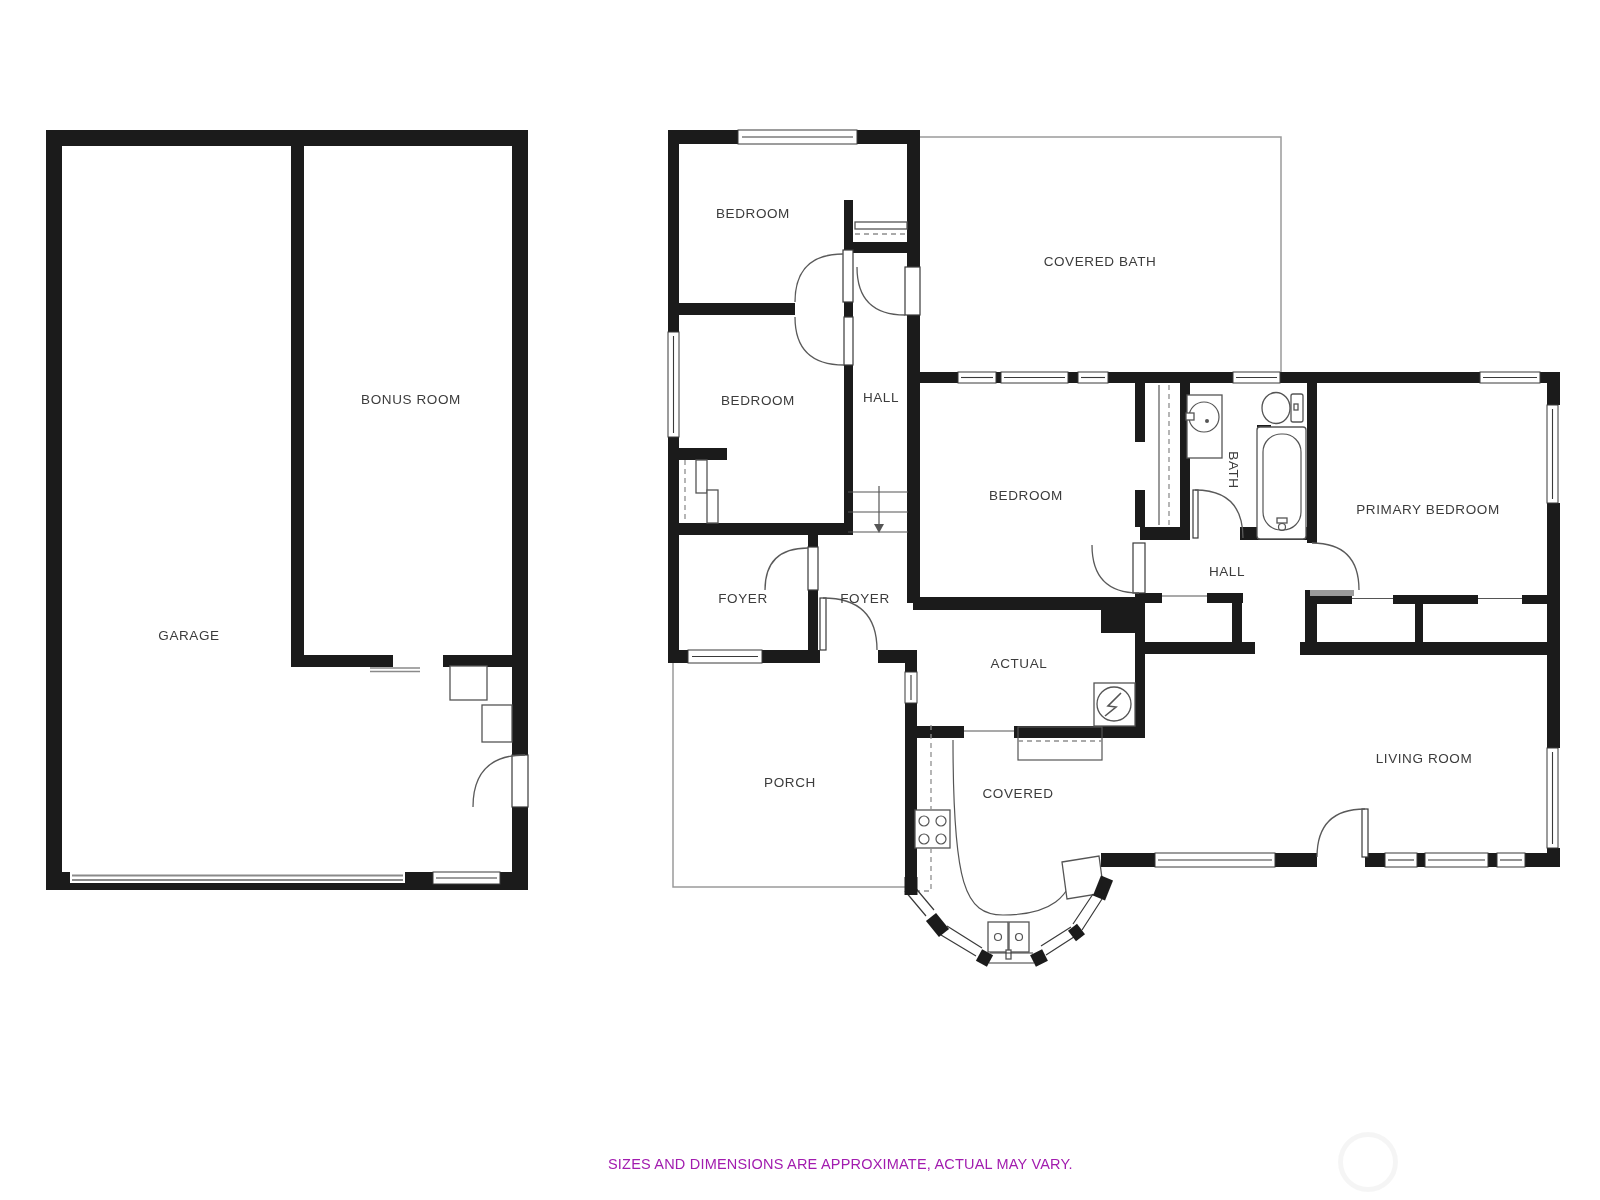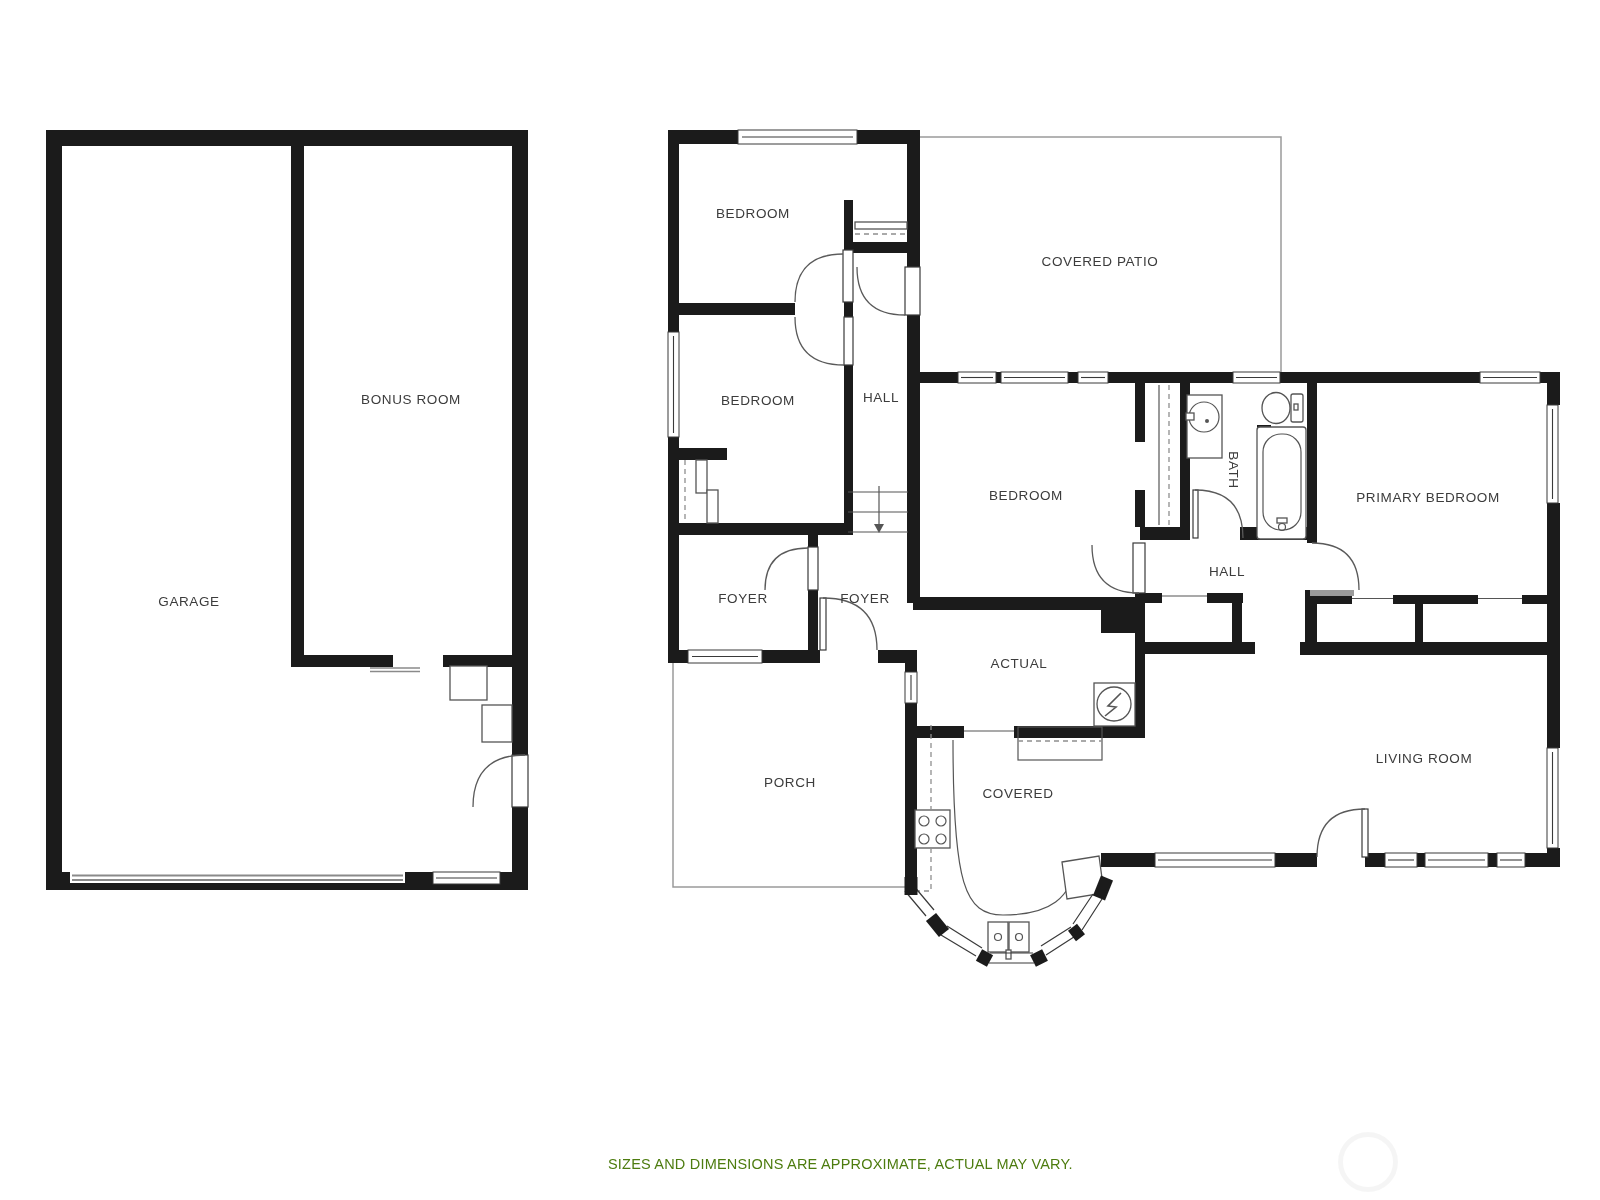--- a/index.html
+++ b/index.html
@@ -2,21 +2,21 @@
 <html><head>
 <meta charset="utf-8">
 <style>
   html,body{margin:0;padding:0;background:#fff;}
   #stage{position:relative;width:1600px;height:1200px;background:#fff;overflow:hidden;
          font-family:"Liberation Sans",sans-serif;}
   #plan-svg{position:absolute;left:0;top:0;}
   .room-label{position:absolute;transform:translate(-50%,-50%);font-size:13.5px;
               color:#3c3c3c;letter-spacing:.6px;white-space:nowrap;}
   .room-label.vertical{transform:translate(-50%,-50%) rotate(90deg);}
-  #disclaimer{position:absolute;left:608px;top:1156px;font-size:14.5px;color:#4d7c0f;
+  #disclaimer{position:absolute;left:608px;top:1156px;font-size:14.5px;color:#a21caf;
               letter-spacing:.2px;white-space:nowrap;}
   #watermark{position:absolute;left:1338px;top:1132px;width:50px;height:50px;border-radius:50%;
              border:5px solid rgba(0,0,0,0.04);}
   svg .wl{fill:#1b1b1b;}
   svg .win{fill:#ffffff;stroke:#3a3a3a;stroke-width:1;}
   svg .leaf{fill:#ffffff;stroke:#3a3a3a;stroke-width:1.2;}
   svg .arc{fill:none;stroke:#5a5a5a;stroke-width:1.3;}
   svg .thin{fill:none;stroke:#9a9a9a;stroke-width:1.5;}
   svg .fx{fill:#ffffff;stroke:#555;stroke-width:1.3;}
   svg .fxl{fill:none;stroke:#555;stroke-width:1.2;}
@@ -327,29 +327,29 @@
         <line class="post" x1="1099" y1="898" x2="1107" y2="878"></line>
       </g>
     </g>
 
     <g>
       <rect class="fx" x="450" y="666" width="37" height="34"></rect>
       <rect class="fx" x="482" y="705" width="30" height="37"></rect>
     </g>
   </svg>
 
-  <div class="room-label" style="left:189px;top:601px">GARAGE</div>
+  <div class="room-label" style="left:189px;top:635px">GARAGE</div>
   <div class="room-label" style="left:411px;top:399px">BONUS ROOM</div>
   <div class="room-label" style="left:753px;top:213px">BEDROOM</div>
   <div class="room-label" style="left:758px;top:400px">BEDROOM</div>
   <div class="room-label" style="left:881px;top:397px">HALL</div>
-  <div class="room-label" style="left:1100px;top:261px">COVERED PATIO</div>
+  <div class="room-label" style="left:1100px;top:261px">COVERED BATH</div>
   <div class="room-label" style="left:1026px;top:495px">BEDROOM</div>
   <div class="room-label vertical" style="left:1233px;top:470px">BATH</div>
-  <div class="room-label" style="left:1428px;top:497px">PRIMARY BEDROOM</div>
+  <div class="room-label" style="left:1428px;top:509px">PRIMARY BEDROOM</div>
   <div class="room-label" style="left:1227px;top:571px">HALL</div>
   <div class="room-label" style="left:743px;top:598px">FOYER</div>
   <div class="room-label" style="left:865px;top:598px">FOYER</div>
   <div class="room-label" style="left:1019px;top:663px">ACTUAL</div>
   <div class="room-label" style="left:1018px;top:793px">COVERED</div>
   <div class="room-label" style="left:1424px;top:758px">LIVING ROOM</div>
   <div class="room-label" style="left:790px;top:782px">PORCH</div>
 
   <div id="disclaimer">SIZES AND DIMENSIONS ARE APPROXIMATE, ACTUAL MAY VARY.</div>
   <div id="watermark"></div>

